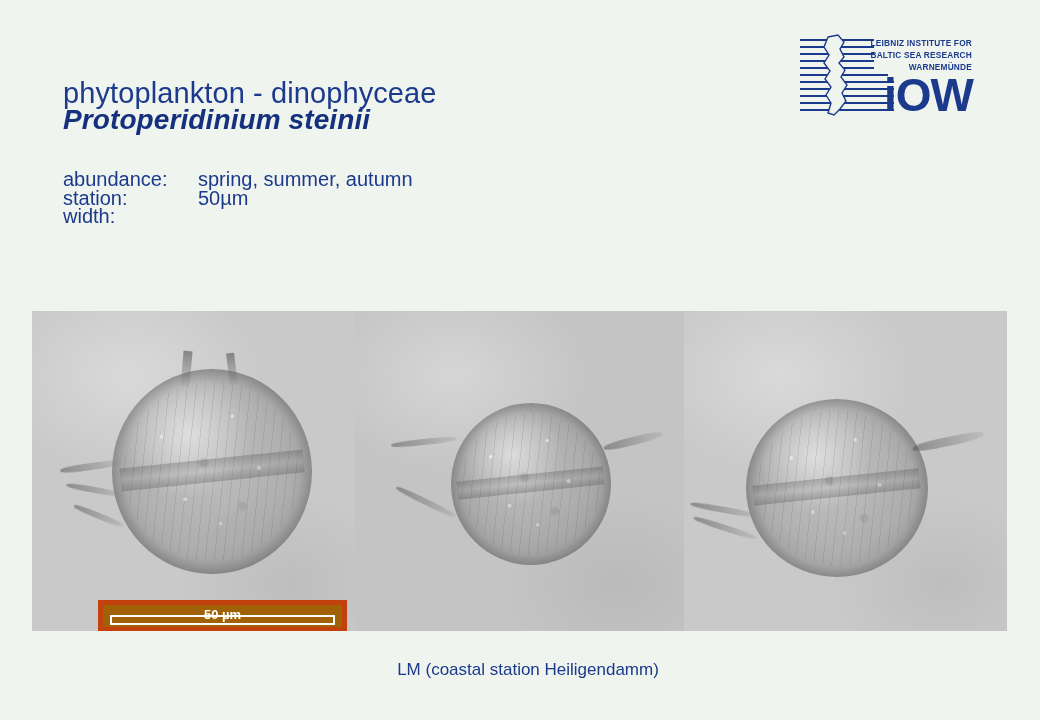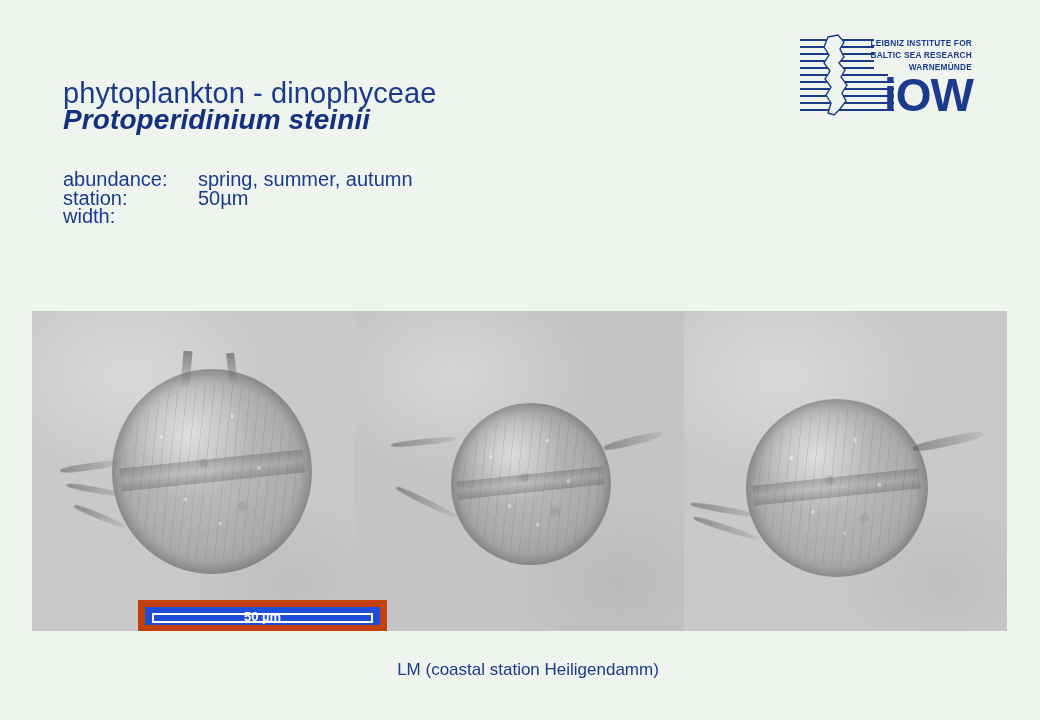--- a/index.html
+++ b/index.html
@@ -153,24 +153,23 @@
     filter: blur(0.6px);
   }
 
   
   .scalebar {
     position: absolute;
     left: 66px;
     top: 289px;
     width: 249px;
     height: 32px;
-    background: #1d4ed8;
-    border: 7px solid #c2410c;
+    background: #a16207;
+    border: 5px solid #c2410c;
     box-sizing: border-box;
-    margin-left: 40px;
   }
   .scalebar-label {
     color: #ffffff;
     font-size: 13px;
     font-weight: 700;
     text-align: center;
     line-height: 19px;
     font-family: "Liberation Sans", sans-serif;
   }
   .scalebar-rule {

